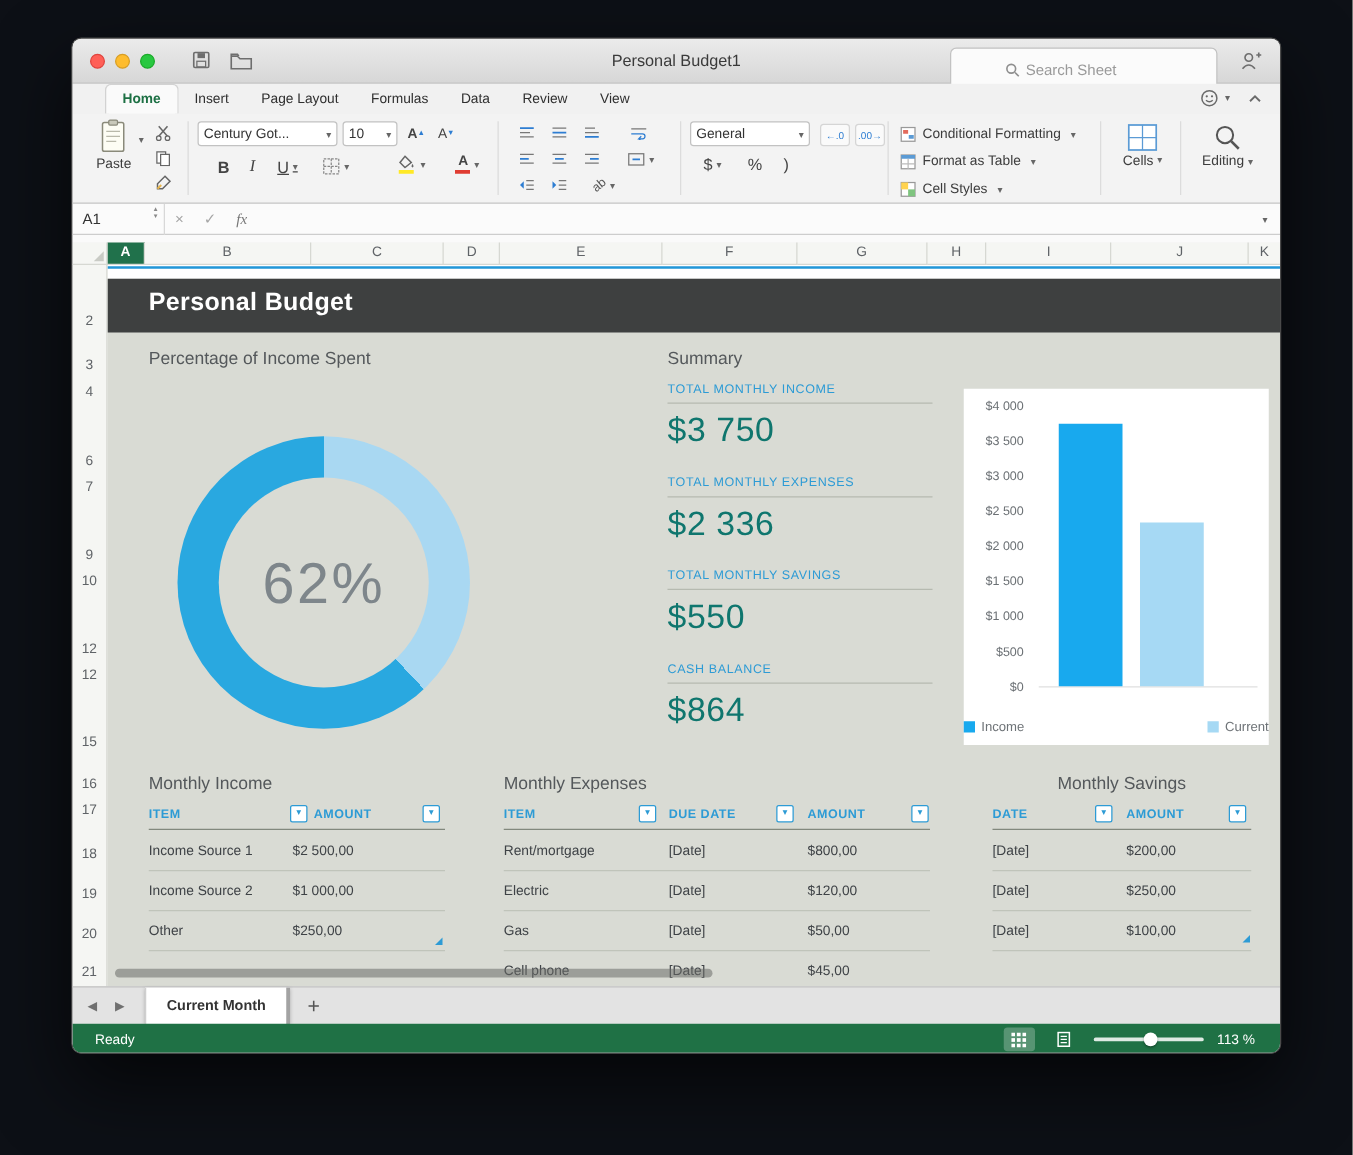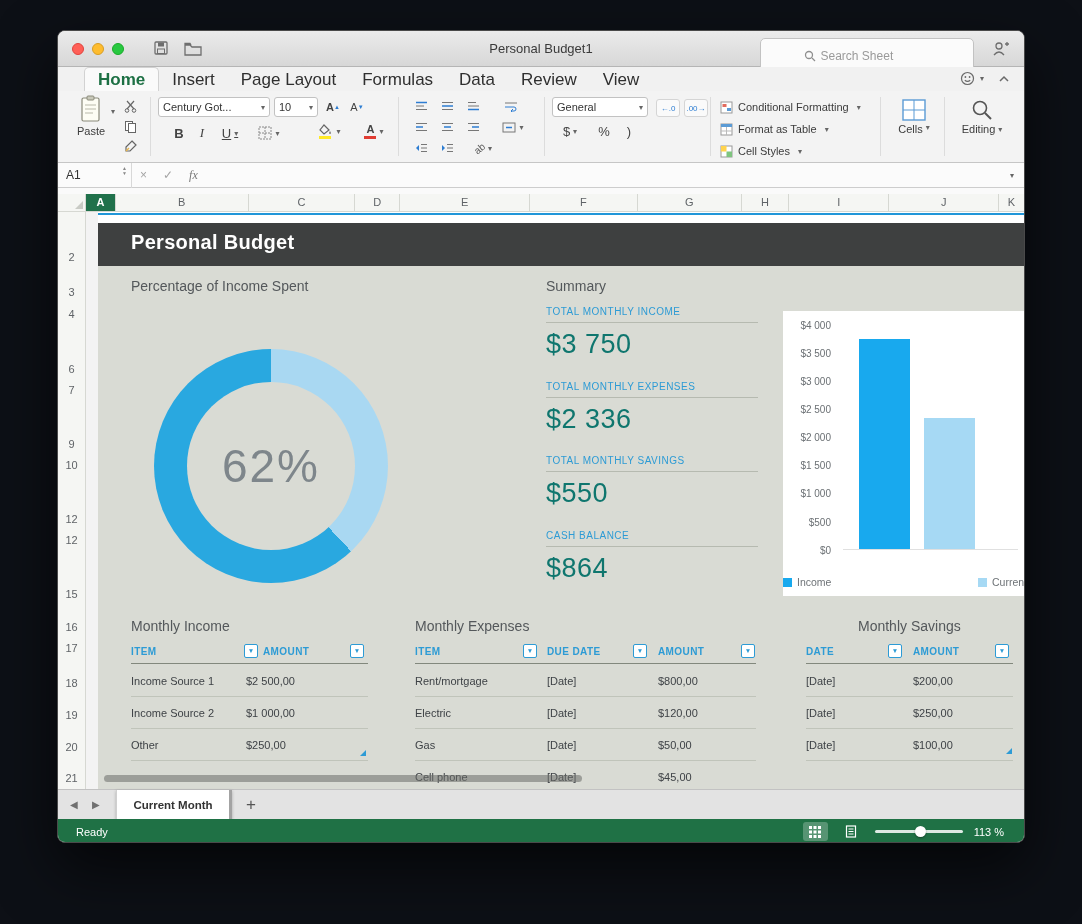--- a/index.html
+++ b/index.html
@@ -18,21 +18,21 @@
   .tb-ic{position:absolute;top:9px;color:#6e6e6e}
   .tb-title{position:absolute;left:0;right:0;top:10px;text-align:center;font-size:13px;color:#3a3a3a}
   .search{position:absolute;right:50px;top:7px;width:214px;height:36px;background:#fbfbfb;border:1px solid #c2c2c2;
           border-radius:5px;display:flex;align-items:center;justify-content:center;gap:5px}
   .search input{border:none;outline:none;background:transparent;font-size:12px;color:#555;width:110px;
                 font-family:"Liberation Sans",sans-serif}
   .search input::placeholder{color:#9a9a9a}
 
   
   .tabsrow{height:24px;background:#f1f1f1;display:flex;align-items:flex-end;padding-left:26px;position:relative}
-  .mtab{padding:0 13px;line-height:23px;font-size:17px;color:#2f2f2f;cursor:default}
+  .mtab{padding:0 13px;line-height:23px;font-size:11px;color:#2f2f2f;cursor:default}
   .mtab.active{color:#1d7044;font-weight:bold;background:#fafafa;border:1px solid #d2d2d2;border-bottom:none;
                border-radius:5px 5px 0 0}
   .tr-right{position:absolute;right:14px;top:4px;display:flex;align-items:center;gap:14px;color:#6a6a6a}
 
   
   .ribbon{height:72px;background:#f3f3f3;border-bottom:1px solid #c6c6c6;position:relative;font-size:11px;color:#3c3c3c}
   .abs{position:absolute}
   .vsep{position:absolute;top:6px;bottom:6px;width:1px;background:#dcdcdc}
   .combo{background:#fff;border:1px solid #c2c2c2;border-radius:3px;height:20px;display:flex;align-items:center;
          justify-content:space-between;padding:0 4px;font-size:11px;color:#333}
@@ -57,21 +57,21 @@
   .corner{width:28px;border-right:1px solid #d6d8d2;border-bottom:1px solid #d6d8d2;position:relative}
   .corner:after{content:"";position:absolute;right:2px;bottom:2px;border-left:8px solid transparent;
                 border-bottom:8px solid #c9cbc5}
   .ch{border-right:1px solid #d6d8d2;border-bottom:1px solid #d6d8d2;text-align:center;line-height:17px}
   .ch.sel{background:#20714b;color:#fff;font-weight:bold}
   .rowhdr{position:absolute;left:0;top:181px;width:28px;height:577px;background:#f5f6f3;
           border-right:1px solid #d6d8d2;font-size:11px;color:#5f6367}
   .rn{position:absolute;width:100%;text-align:center}
 
   
-  .sheet{position:absolute;left:40px;top:181px;width:940px;height:577px;background:#d9dbd4;overflow:hidden}
+  .sheet{position:absolute;left:28px;top:181px;width:940px;height:577px;background:#d9dbd4;overflow:hidden}
   .strip{position:absolute;left:0;top:0;width:100%;height:11px;background:#fff}
   .blueline{position:absolute;left:0;top:1px;width:100%;height:2px;background:#2196d8}
   .banner{position:absolute;left:0;top:11px;width:100%;height:43px;background:#3e4040}
   .banner span{position:absolute;left:33px;top:8px;font-size:20px;font-weight:600;color:#fff;letter-spacing:.3px}
   .shead{position:absolute;top:66px;font-size:14px;color:#54585b}
   .sum{position:absolute;left:448px;width:212px}
   .sum-label{font-size:10px;color:#2d9bd5;letter-spacing:.5px;padding-bottom:5px;border-bottom:1px solid #b6bab0}
   .sum-value{font-size:27px;color:#0f766e;margin-top:6px;letter-spacing:.5px}
 
   .donut{position:absolute;left:56px;top:137px;width:234px;height:234px;border-radius:50%}

